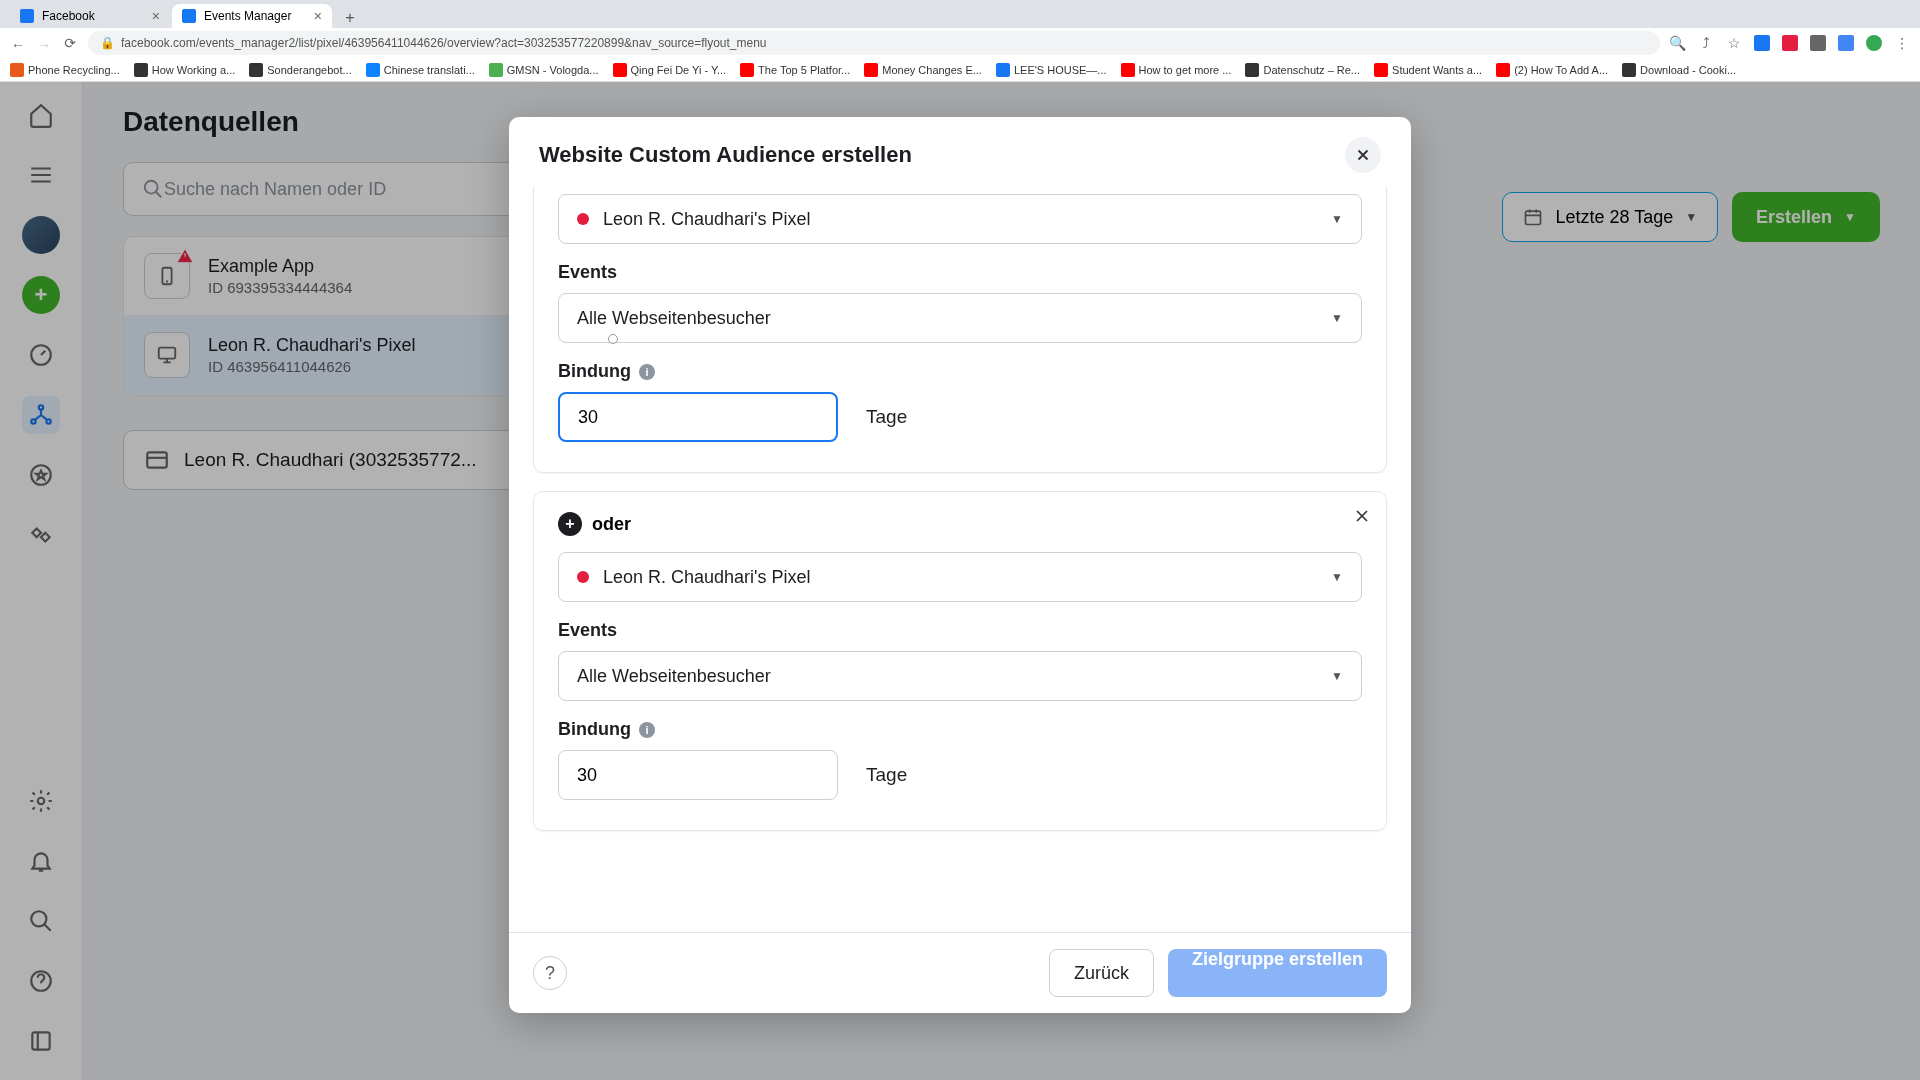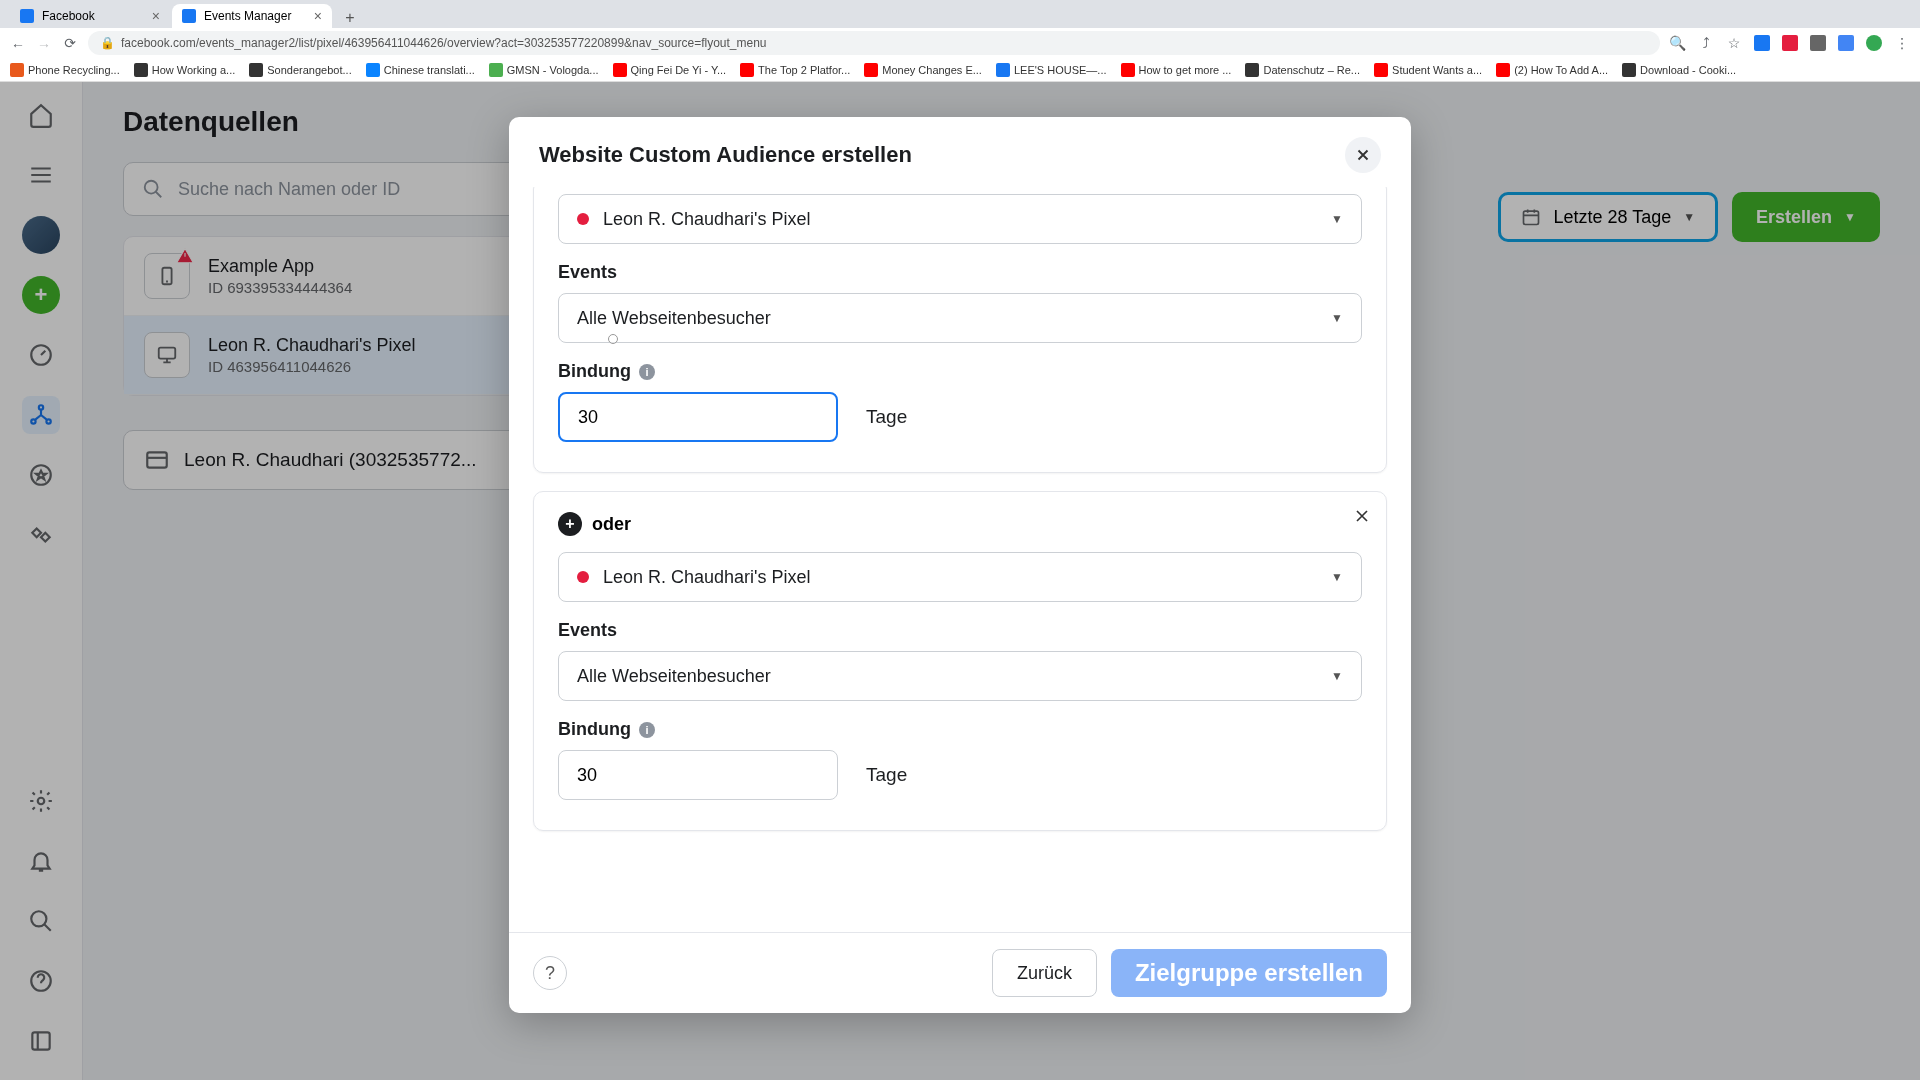--- a/index.html
+++ b/index.html
@@ -26,24 +26,24 @@
 .app { position: absolute; top: 82px; left: 0; right: 0; bottom: 0; display: flex; background: #f0f2f5; }
 .left-rail { width: 83px; background: #fff; border-right: 1px solid #e4e6eb; display: flex; flex-direction: column; align-items: center; padding-top: 14px; gap: 22px; }
 .rail-icon { width: 38px; height: 38px; border-radius: 8px; display: flex; align-items: center; justify-content: center; color: #65676b; }
 .rail-icon.active { background: #e7f3ff; color: #1877f2; }
 .rail-avatar { width: 38px; height: 38px; border-radius: 50%; background: linear-gradient(135deg, #4a6b8a, #2a4560); }
 .rail-plus { width: 38px; height: 38px; border-radius: 50%; background: #42b72a; color: #fff; display: flex; align-items: center; justify-content: center; font-size: 22px; font-weight: bold; }
 .rail-bottom { margin-top: auto; padding-bottom: 20px; display: flex; flex-direction: column; gap: 22px; align-items: center; }
 
 .main { flex: 1; padding: 24px 40px; position: relative; }
 .page-title { font-size: 28px; font-weight: 700; margin-bottom: 24px; color: #1c1e21; }
-.search-box { flex: 1; background: #fff; border: 1px solid #ccd0d5; border-radius: 10px; height: 54px; display: flex; align-items: center; padding: 0 18px; gap: 14px; color: #8d949e; font-size: 18px; max-width: 480px; }
+.search-box { flex: 1; background: #fff; border: 1px solid #ccd0d5; border-radius: 10px; height: 54px; display: flex; align-items: center; padding: 0 18px; color: #8d949e; font-size: 18px; max-width: 480px; }
 .account-selector { background: #fff; border: 1px solid #ccd0d5; border-radius: 10px; height: 60px; display: flex; align-items: center; padding: 0 20px; gap: 14px; font-size: 19px; color: #1c1e21; min-width: 440px; }
 .acc-dropdown { margin-left: auto; }
-.date-pill { background: #fff; border: 3px solid #0ea5e9; border-radius: 10px; height: 50px; display: flex; align-items: center; padding: 0 20px; gap: 12px; font-size: 18px; }
+.date-pill { background: #fff; border: 1px solid #0ea5e9; border-radius: 10px; height: 50px; display: flex; align-items: center; padding: 0 20px; gap: 12px; font-size: 18px; }
 .create-btn { background: #42b72a; color: #fff; border-radius: 10px; height: 50px; display: flex; align-items: center; padding: 0 24px; gap: 12px; font-size: 18px; font-weight: 600; }
 
 .source-list { background: #fff; border: 1px solid #e4e6eb; border-radius: 10px; width: 480px; }
 .source-item { display: flex; align-items: center; gap: 18px; padding: 16px 20px; border-bottom: 1px solid #f0f2f5; position: relative; }
 .source-item.selected { background: #e7f3ff; }
 .source-icon-box { width: 46px; height: 46px; border: 1px solid #ccd0d5; border-radius: 8px; display: flex; align-items: center; justify-content: center; background: #fff; }
 .source-name { font-size: 18px; color: #1c1e21; }
 .source-id { font-size: 15px; color: #65676b; margin-top: 2px; }
 .warn-badge { position: absolute; top: 10px; left: 52px; width: 18px; height: 18px; }
 
@@ -73,21 +73,21 @@
 .days-label { font-size: 19px; color: #1c1e21; }
 
 .or-pill { display: flex; align-items: center; gap: 10px; margin-bottom: 16px; }
 .or-plus { width: 24px; height: 24px; border-radius: 50%; background: #1c1e21; color: #fff; display: flex; align-items: center; justify-content: center; font-size: 16px; font-weight: bold; }
 .or-text { font-size: 18px; font-weight: 700; }
 
 .modal-footer { border-top: 1px solid #e4e6eb; padding: 16px 24px; display: flex; align-items: center; gap: 14px; }
 .help-circle { width: 34px; height: 34px; border: 1px solid #ccd0d5; border-radius: 50%; display: flex; align-items: center; justify-content: center; font-size: 18px; color: #555; }
 .footer-spacer { flex: 1; }
 .btn-secondary { background: #fff; border: 1px solid #ccd0d5; border-radius: 8px; height: 48px; padding: 0 24px; font-size: 18px; color: #1c1e21; display: flex; align-items: center; }
-.btn-primary { background: #8ab4f8; border-radius: 8px; height: 48px; padding: 0 24px; font-size: 24px; color: #fff; font-weight: 600; display: flex; align-items: center; }
+.btn-primary { background: #8ab4f8; border-radius: 8px; height: 48px; padding: 0 24px; font-size: 18px; color: #fff; font-weight: 600; display: flex; }
 
 svg { display: block; }
 .cursor-dot { position: absolute; width: 10px; height: 10px; border: 1px solid #999; border-radius: 50%; left: 608px; top: 334px; background: rgba(255,255,255,0.6); }
 </style>
 </head>
 <body>
 
 <div class="browser-chrome">
   <div class="tab-bar">
     <div class="tab inactive">
@@ -142,21 +142,21 @@
     <div class="bookmark">
         <span class="bm-icon" style="background:#4CAF50"></span>
         <span>GMSN - Vologda...</span>
       </div>
     <div class="bookmark">
         <span class="bm-icon" style="background:#ff0000"></span>
         <span>Qing Fei De Yi - Y...</span>
       </div>
     <div class="bookmark">
         <span class="bm-icon" style="background:#ff0000"></span>
-        <span>The Top 2 Platfor...</span>
+        <span>The Top 5 Platfor...</span>
       </div>
     <div class="bookmark">
         <span class="bm-icon" style="background:#ff0000"></span>
         <span>Money Changes E...</span>
       </div>
     <div class="bookmark">
         <span class="bm-icon" style="background:#1877f2"></span>
         <span>LEE'S HOUSE—...</span>
       </div>
     <div class="bookmark">

